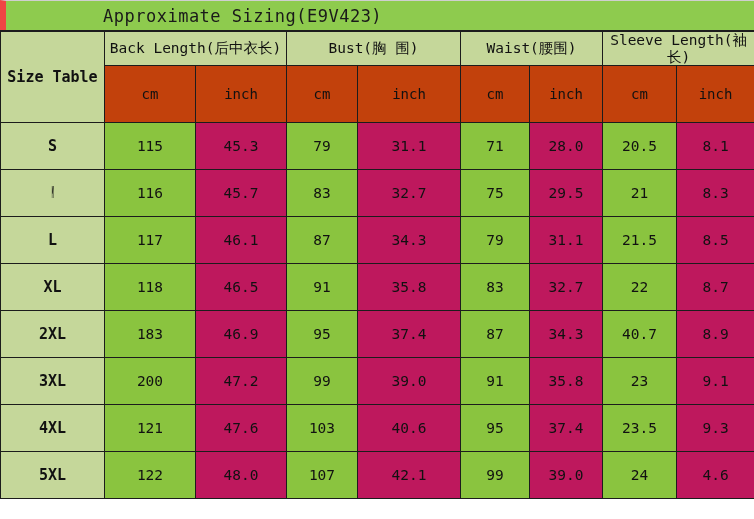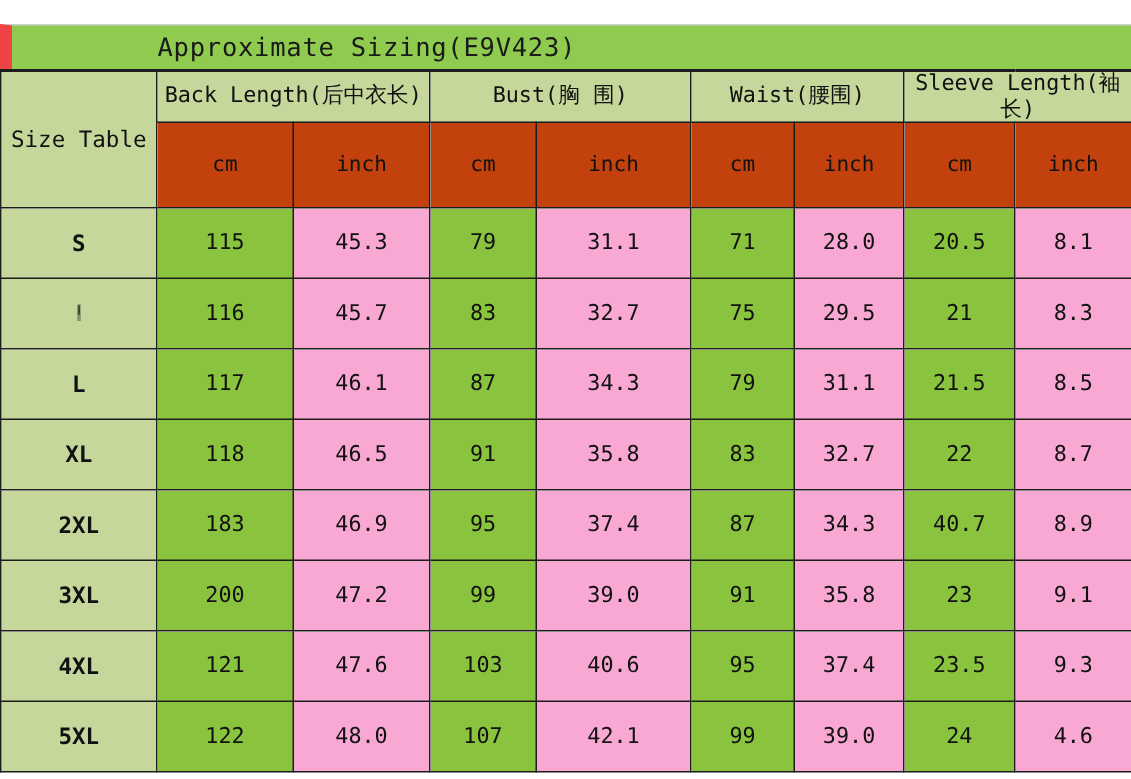--- a/index.html
+++ b/index.html
@@ -14,27 +14,26 @@
     width: 754px;
     height: 519px;
     position: relative;
     overflow: hidden;
     background: #ffffff;
     box-sizing: border-box;
   }
   .title-bar {
     height: 30px;
     background: #8ecb4e;
-    border-left: 8px solid #ef4444;
+    border-left: 6px solid #ef4444;
     border-top: 1px solid #cfcfcf;
     box-sizing: border-box;
     display: flex;
     align-items: center;
     padding-left: 97px;
-    margin-top: 16px;
   }
   .title-text {
     font-family: "DejaVu Sans Mono", "Liberation Mono", monospace;
     font-size: 17px;
     color: #1a1a1a;
     letter-spacing: 0.5px;
     white-space: nowrap;
   }
   table.size-table {
     border-collapse: collapse;
@@ -54,40 +53,41 @@
   
   .hdr {
     background: #c5d79a;
     font-size: 14.5px;
     line-height: 1.15;
     padding: 2px 3px;
   }
   .hdr-corner {
     background: #c5d79a;
     font-size: 15px;
+    font-weight: bold;
   }
   .hdr-unit {
     background: #c2410c;
     font-size: 14px;
     height: 56px;
   }
   .row-head {
     background: #c5d79a;
     font-size: 15px;
     font-weight: bold;
     height: 46px;
   }
   .cm-cell {
     background: #8ac43f;
     font-size: 14.5px;
     height: 46px;
     margin-left: 41px;
   }
   .inch-cell {
-    background: #f9a8d4;
+    background: #be185d;
     font-size: 14.5px;
     height: 46px;
   }
   
   col.c-size   { width: 104px; }
   col.c-bl-cm  { width: 91px;  }
   col.c-bl-in  { width: 91px;  }
   col.c-bu-cm  { width: 71px;  }
   col.c-bu-in  { width: 103px; }
   col.c-wa-cm  { width: 69px;  }

